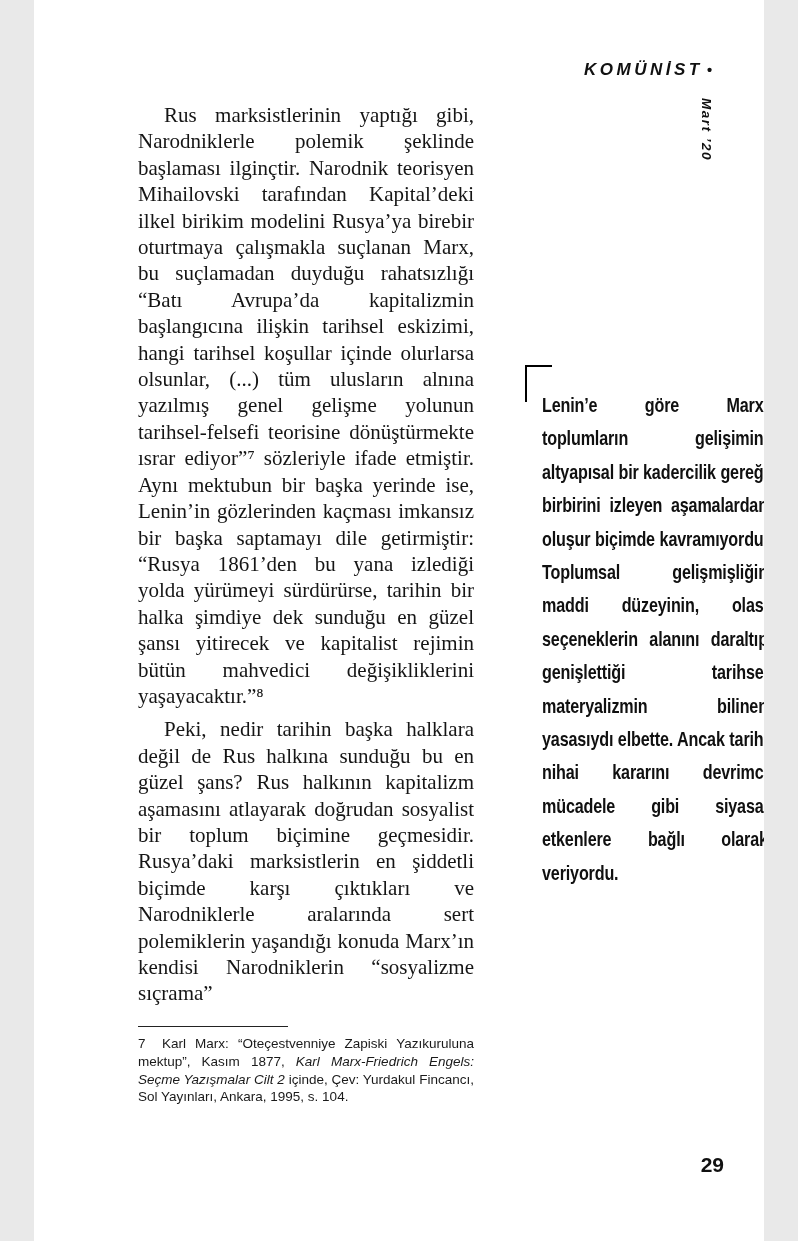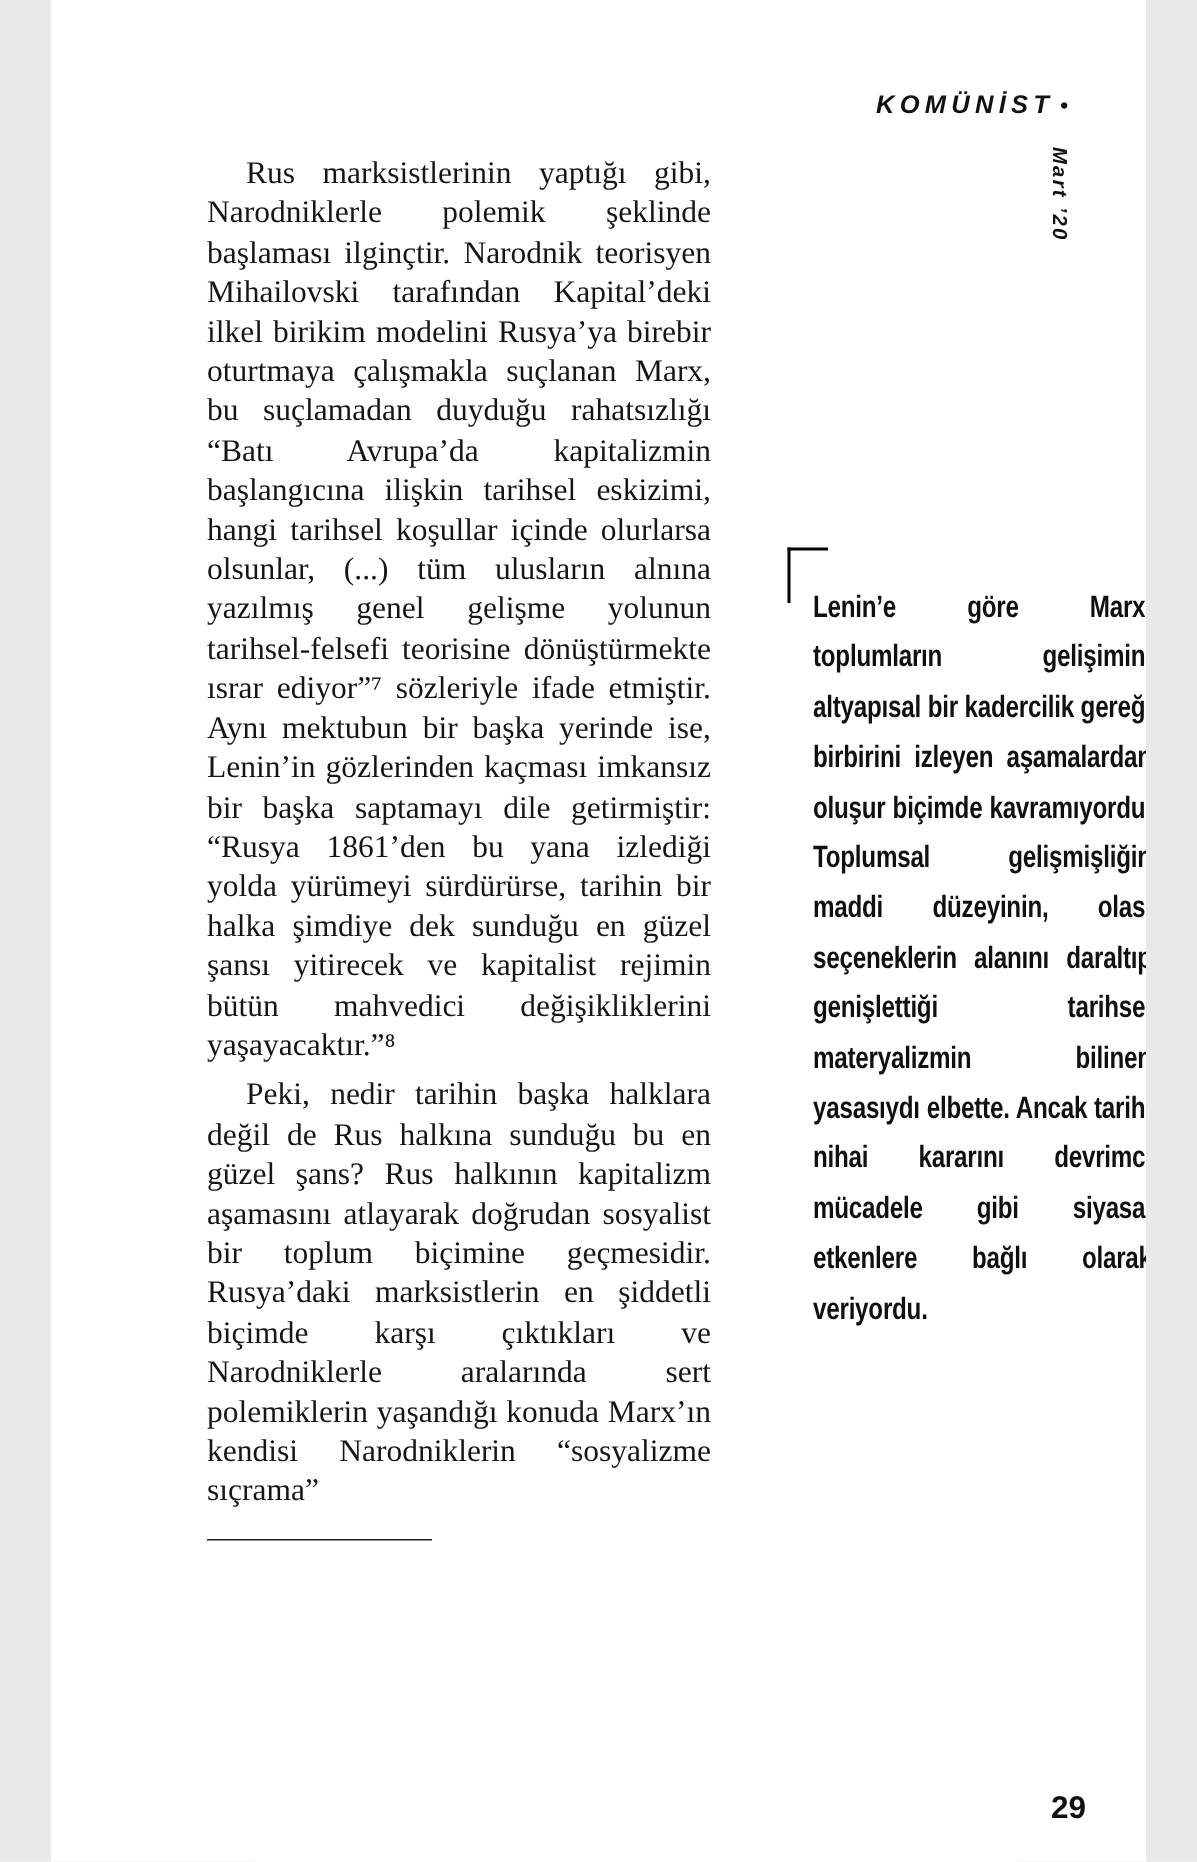--- a/index.html
+++ b/index.html
@@ -118,21 +118,21 @@
     color: #1a1a1a;
   }
   .footnote .fn-num { display: inline-block; min-width: 24px; }
   .footnote.second { margin-top: 2px; padding-left: 14px; }
   .footnote i { font-style: italic; }
 
   
   .page-number {
     position: absolute;
     right: 40px;
-    top: 1194px;
+    top: 1153px;
     font-family: "Liberation Sans", sans-serif;
     font-weight: bold;
     font-size: 21px;
     color: #111;
   }
 </style>
 </head>
 <body>
 
 <div class="page">
@@ -147,17 +147,18 @@
   </div>
 
   <div class="pullquote">
     <span class="bracket-tl"></span>
     <div class="pq-text">Lenin’e göre Marx, toplumların gelişimini altyapısal bir kadercilik gereği birbirini izleyen aşamalardan oluşur biçimde kavramıyordu. Toplumsal gelişmişliğin maddi düzeyinin, olası seçeneklerin alanını daraltıp genişlettiği tarihsel materyalizmin bilinen yasasıydı elbette. Ancak tarih, nihai kararını devrimci mücadele gibi siyasal etkenlere bağlı olarak veriyordu.</div>
     <span class="bracket-br"></span>
   </div>
 
   <div class="footnotes">
     <div class="footnote-rule"></div>
+    <p class="footnote"><span class="fn-num">7</span><span>Karl Marx: “Oteçestvenniye Zapiski Yazıkuruluna mektup”, Kasım 1877, </span><i>Karl Marx-Friedrich Engels: Seçme Yazışmalar Cilt 2</i><span> içinde, Çev: Yurdakul Fincancı, Sol Yayınları, Ankara, 1995, s. 104.</span></p>
   </div>
 
   <div class="page-number">29</div>
 
 </div>
 
 </body></html>

